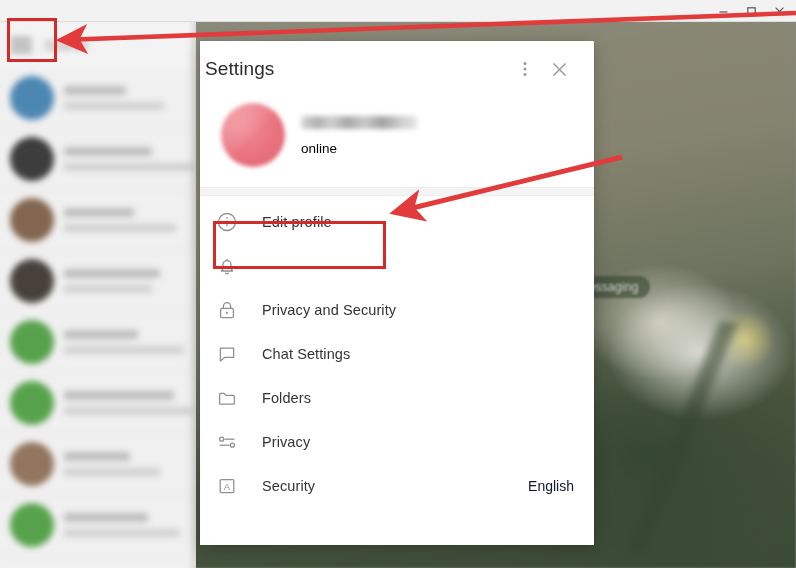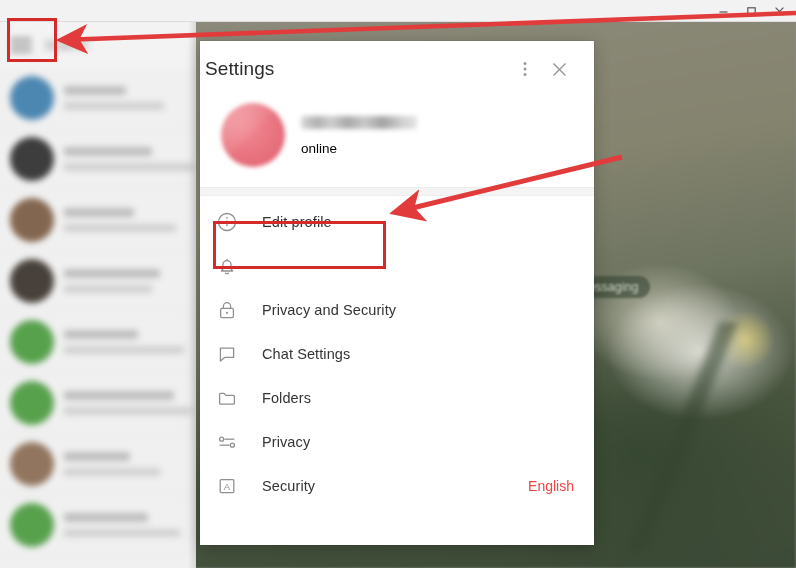--- a/index.html
+++ b/index.html
@@ -251,21 +251,21 @@
     color: #909090;
   }
   .menu-label {
     font-size: 14.5px;
     color: #343434;
     flex: 1;
     letter-spacing: 0.1px;
   }
   .menu-value {
     font-size: 14px;
-    color: #ef4444;
+    color: #0f172a;
   }
 
   
   .ann { position: absolute; z-index: 30; pointer-events: none; }
   .ann-box {
     border: 3px solid #d42a2a;
     background: transparent;
   }
   .ann-hamburger { left: 7px; top: 18px; width: 50px; height: 44px; }
   .ann-editprofile { left: 213px; top: 221px; width: 173px; height: 48px; }

